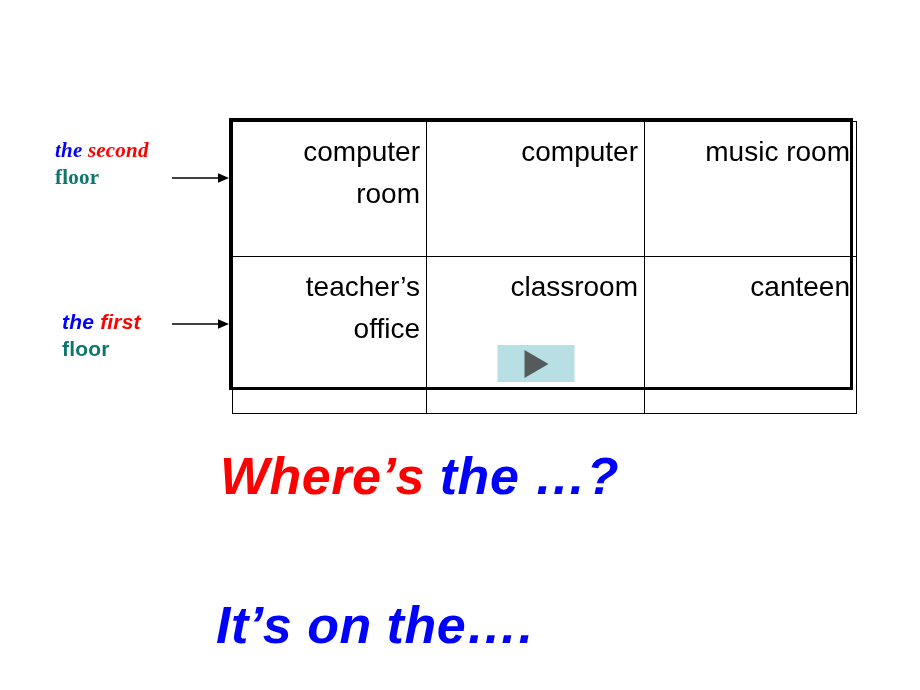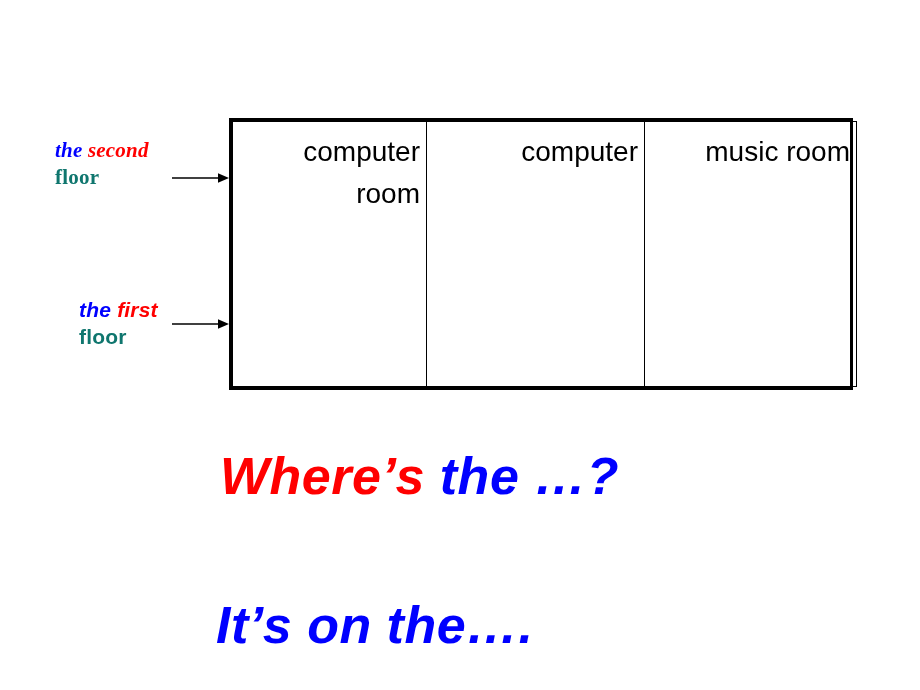--- a/index.html
+++ b/index.html
@@ -31,21 +31,21 @@
   }
   .floor-label .lbl-the { color: #0000ff; }
   .floor-label .lbl-ord { color: #ff0000; }
   .floor-label .lbl-floor {
     color: #0f766e;
     font-style: normal;
     display: block;
   }
 
   #floor-label-second { left: 55px; top: 137px; font-family: Liberation Serif, serif; }
-  #floor-label-first  { left: 62px; top: 296px; margin-left: 17px; }
+  #floor-label-first  { left: 62px; top: 308px; }
 
   
   .arrow {
     position: absolute;
     height: 14px;
   }
   #arrow-second { left: 172px; top: 171px; width: 58px; }
   #arrow-first  { left: 172px; top: 317px; width: 58px; }
 
   
@@ -158,20 +158,34 @@
         <td>
           <span class="cell-text">computer room</span>
         </td>
         <td>
           <span class="cell-text">computer</span>
         </td>
         <td>
           <span class="cell-text">music room</span>
         </td>
       </tr>
+      <tr class="row-lower">
+        <td>
+          <span class="cell-text">teacher’s office</span>
+        </td>
+        <td>
+          <span class="cell-text">classroom</span>
+          <div class="play-button">
+            <span class="play-triangle"></span>
+          </div>
+        </td>
+        <td>
+          <span class="cell-text">canteen</span>
+        </td>
+      </tr>
     </tbody>
   </table>
 </div>
 
 <div class="prompt-line" id="prompt-question">
   <span class="txt-red">Where’s</span><span class="txt-blue"> the …?</span>
 </div>
 
 <div class="prompt-line" id="prompt-answer">
   <span class="txt-blue">It’s on the….</span>

